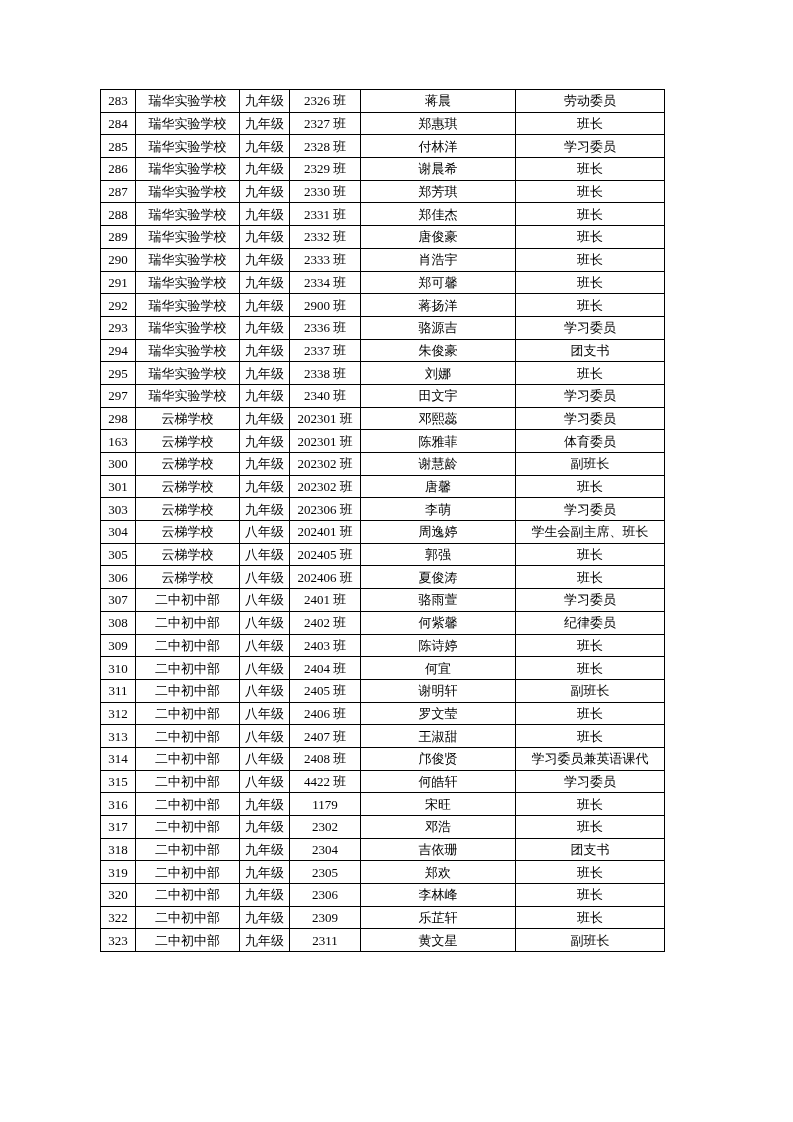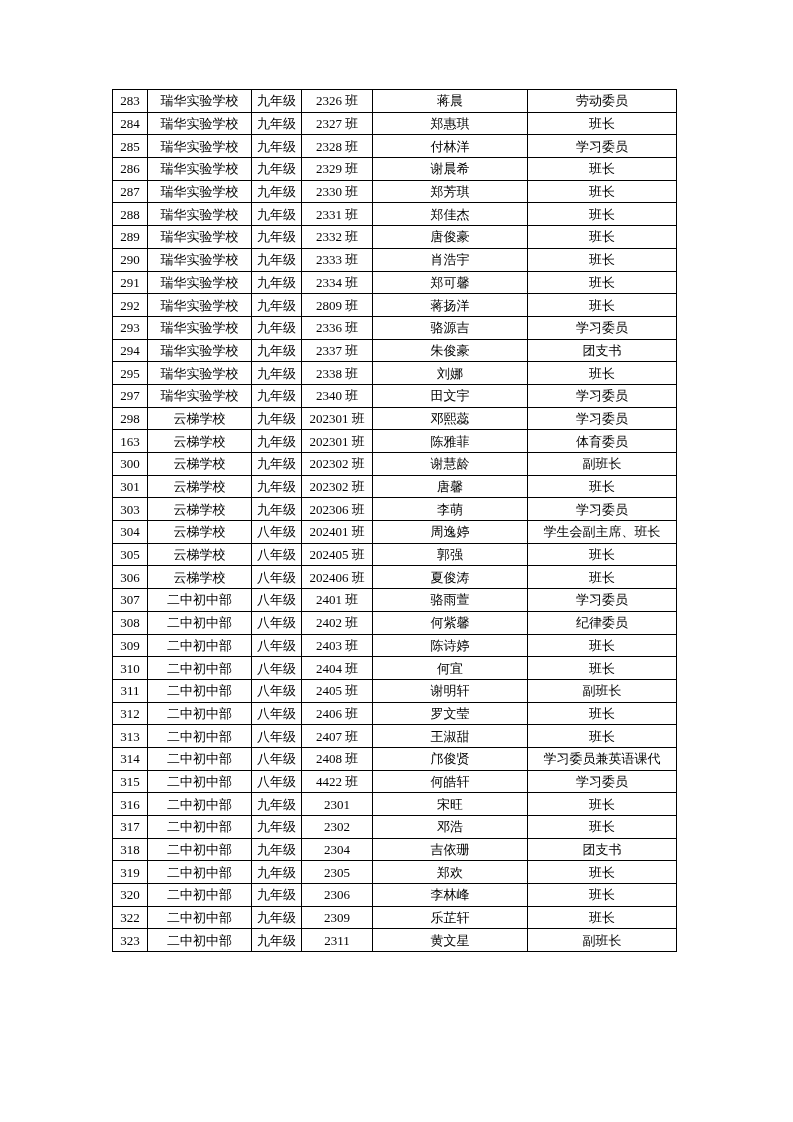--- a/index.html
+++ b/index.html
@@ -10,21 +10,21 @@
   .page {
     position: relative;
     width: 793px;
     height: 1122px;
     background: #ffffff;
     overflow: hidden;
     font-family: "Liberation Serif", "DejaVu Serif", serif;
   }
   table.roster {
     position: absolute;
-    left: 112px;
+    left: 100px;
     top: 89px;
     width: 564px;
     border-collapse: collapse;
     table-layout: fixed;
   }
   table.roster td {
     border: 1px solid #000000;
     height: 21.7px;
     padding: 0 2px;
     text-align: center;
@@ -125,21 +125,21 @@
           <td>瑞华实验学校</td>
           <td>九年级</td>
           <td>2334 班</td>
           <td>郑可馨</td>
           <td>班长</td>
         </tr>
         <tr>
           <td>292</td>
           <td>瑞华实验学校</td>
           <td>九年级</td>
-          <td>2809 班</td>
+          <td>2900 班</td>
           <td>蒋扬洋</td>
           <td>班长</td>
         </tr>
         <tr>
           <td>293</td>
           <td>瑞华实验学校</td>
           <td>九年级</td>
           <td>2336 班</td>
           <td>骆源吉</td>
           <td>学习委员</td>
@@ -301,21 +301,21 @@
           <td>二中初中部</td>
           <td>八年级</td>
           <td>4422 班</td>
           <td>何皓轩</td>
           <td>学习委员</td>
         </tr>
         <tr>
           <td>316</td>
           <td>二中初中部</td>
           <td>九年级</td>
-          <td>2301</td>
+          <td>1179</td>
           <td>宋旺</td>
           <td>班长</td>
         </tr>
         <tr>
           <td>317</td>
           <td>二中初中部</td>
           <td>九年级</td>
           <td>2302</td>
           <td>邓浩</td>
           <td>班长</td>

